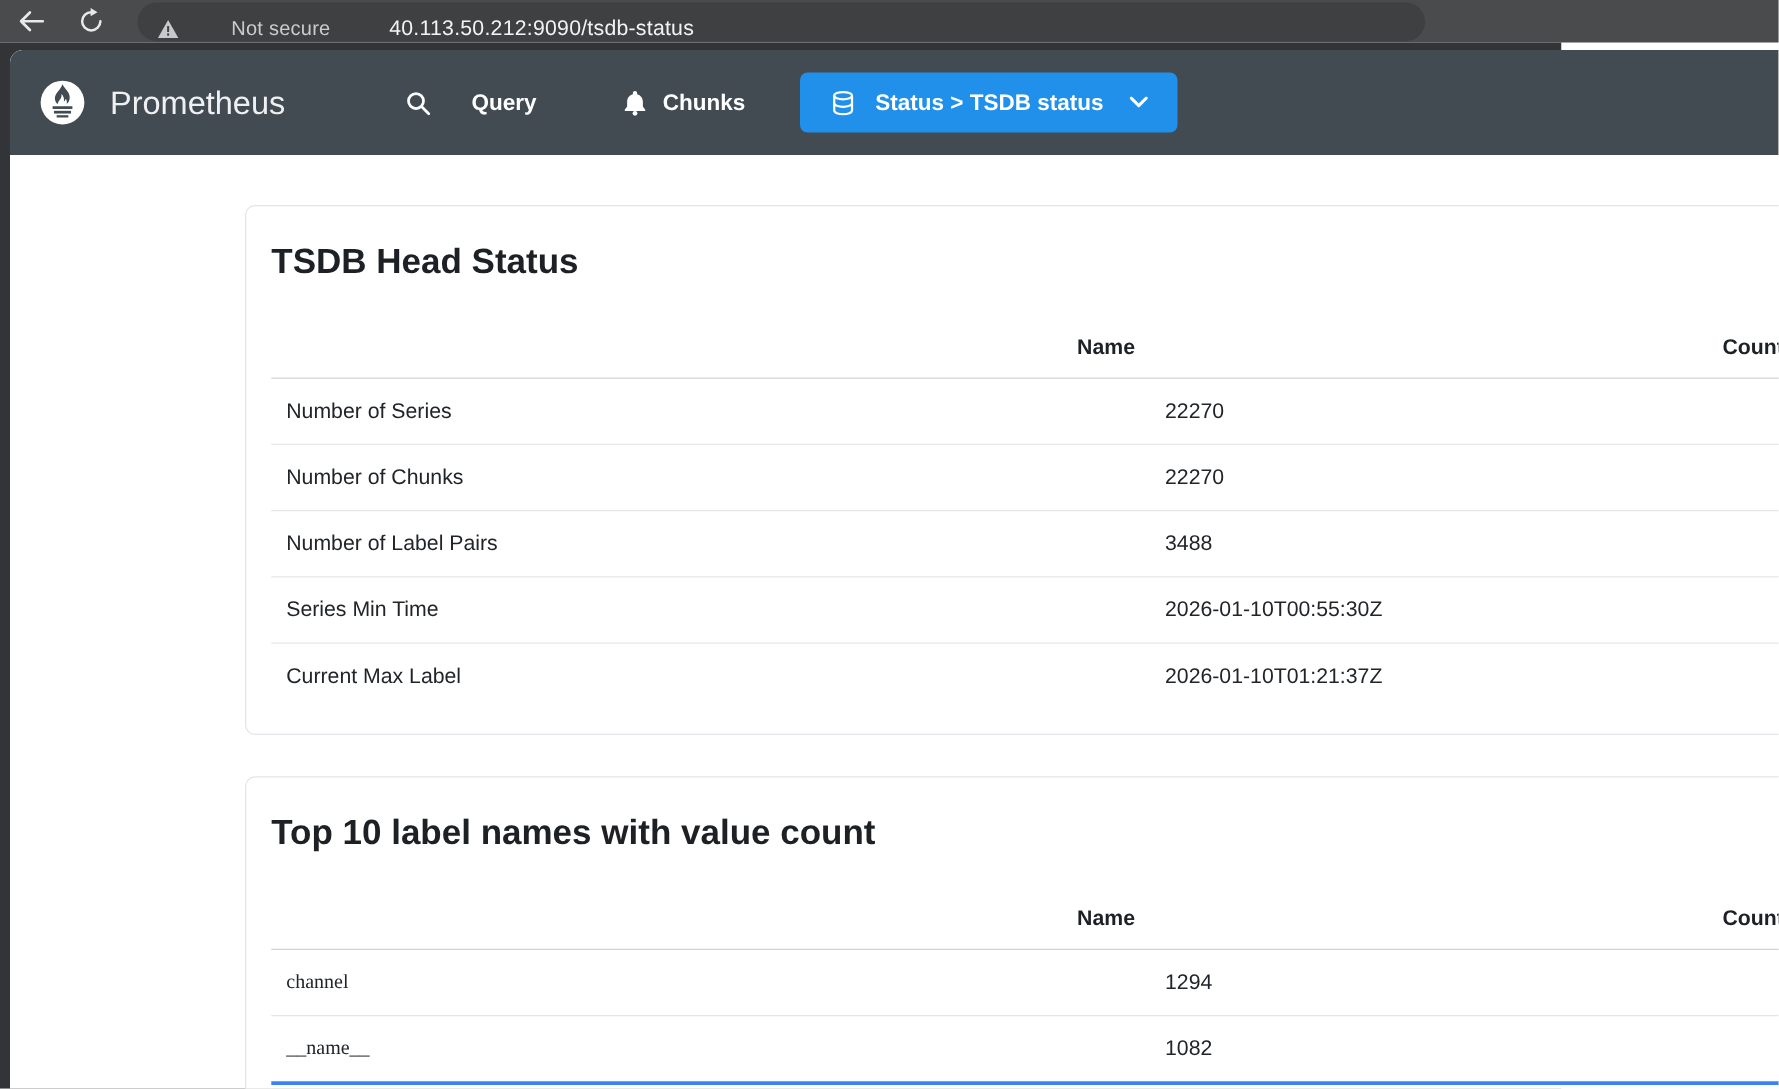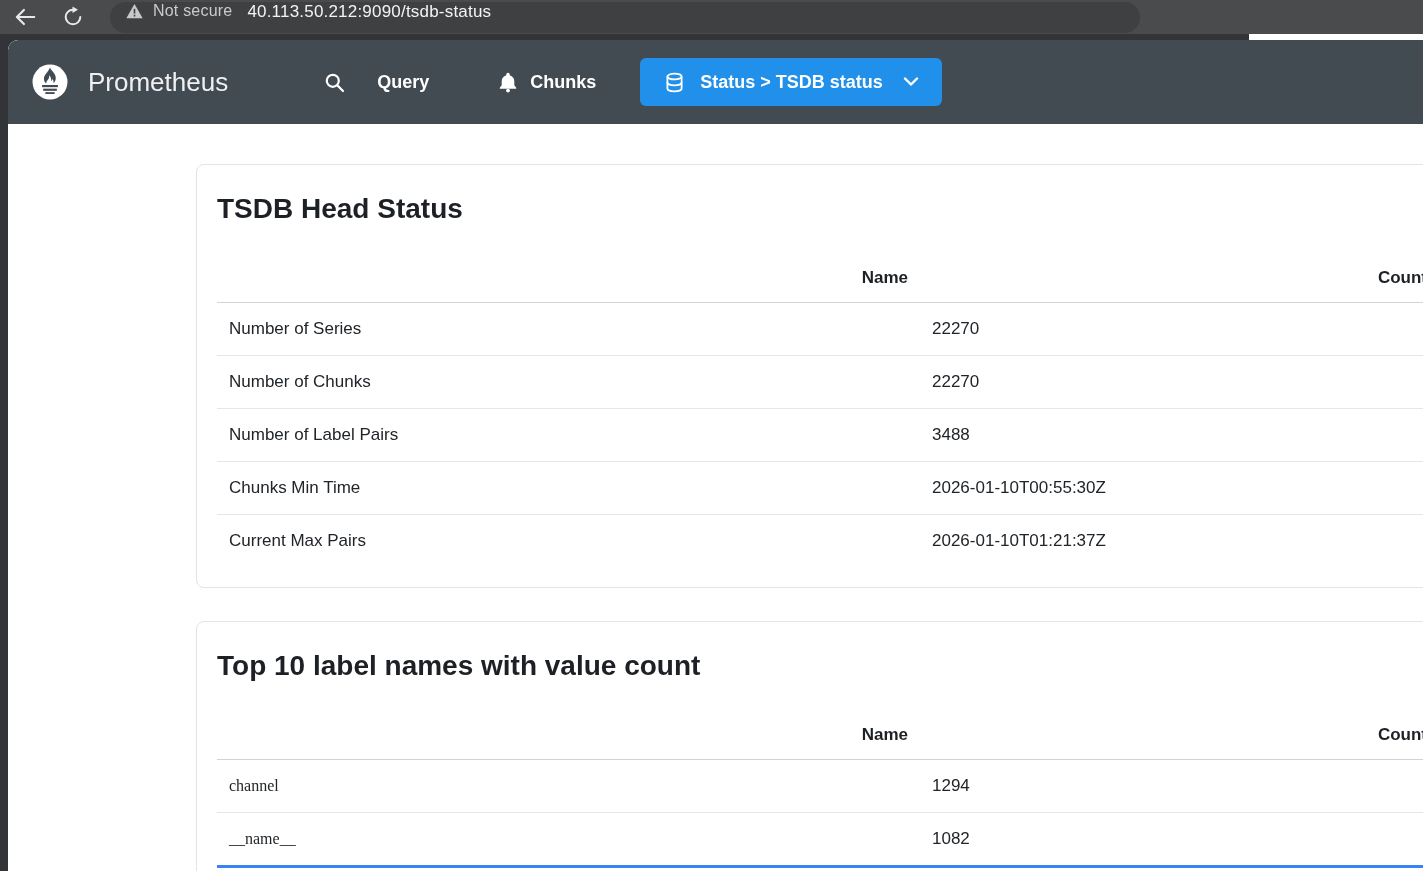--- a/index.html
+++ b/index.html
@@ -13,22 +13,23 @@
   
   .toolbar {
     position:absolute; top:0; left:0; width:1423px; height:34px;
     background:#4a4b4d; display:flex; align-items:center;
   }
   .tb-btn { display:flex; align-items:center; justify-content:center; width:30px; height:30px; cursor:pointer; }
   .back-btn { margin-left:10px; }
   .refresh-btn { margin-left:18px; }
   .address-bar {
     margin-left:22px; width:1030px; height:31px; border-radius:17px;
-    background:#3f4042; display:flex; align-items:flex-start; padding-left:15px;
+    background:#3f4042; display:flex; align-items:flex-end; padding-left:15px;
     cursor:text;
+    gap:32px;
   }
   .sec-label { color:#c9cbcd; font-size:16px; margin-left:9px; letter-spacing:.2px; }
   .url-text  { color:#f2f3f4; font-size:17px; margin-left:15px; letter-spacing:.2px; }
 
   
   .window-bg {
     position:absolute; top:34px; left:0; width:1249px; height:837px;
     background:#323437;
   }
   .content {
@@ -175,25 +176,25 @@
   </tr>
                 <tr>
     <td>Number of Chunks</td>
     <td>22270</td>
   </tr>
                 <tr>
     <td>Number of Label Pairs</td>
     <td>3488</td>
   </tr>
                 <tr>
-    <td>Chunks Min Time</td>
+    <td>Series Min Time</td>
     <td>2026-01-10T00:55:30Z</td>
   </tr>
                 <tr>
-    <td>Current Max Pairs</td>
+    <td>Current Max Label</td>
     <td>2026-01-10T01:21:37Z</td>
   </tr>
               </tbody>
           </table>
         </div>
       </section>
 
       <section class="card card-more">
         <div class="card-body">
           <h2 class="card-title">Top 10 label names with value count</h2>

